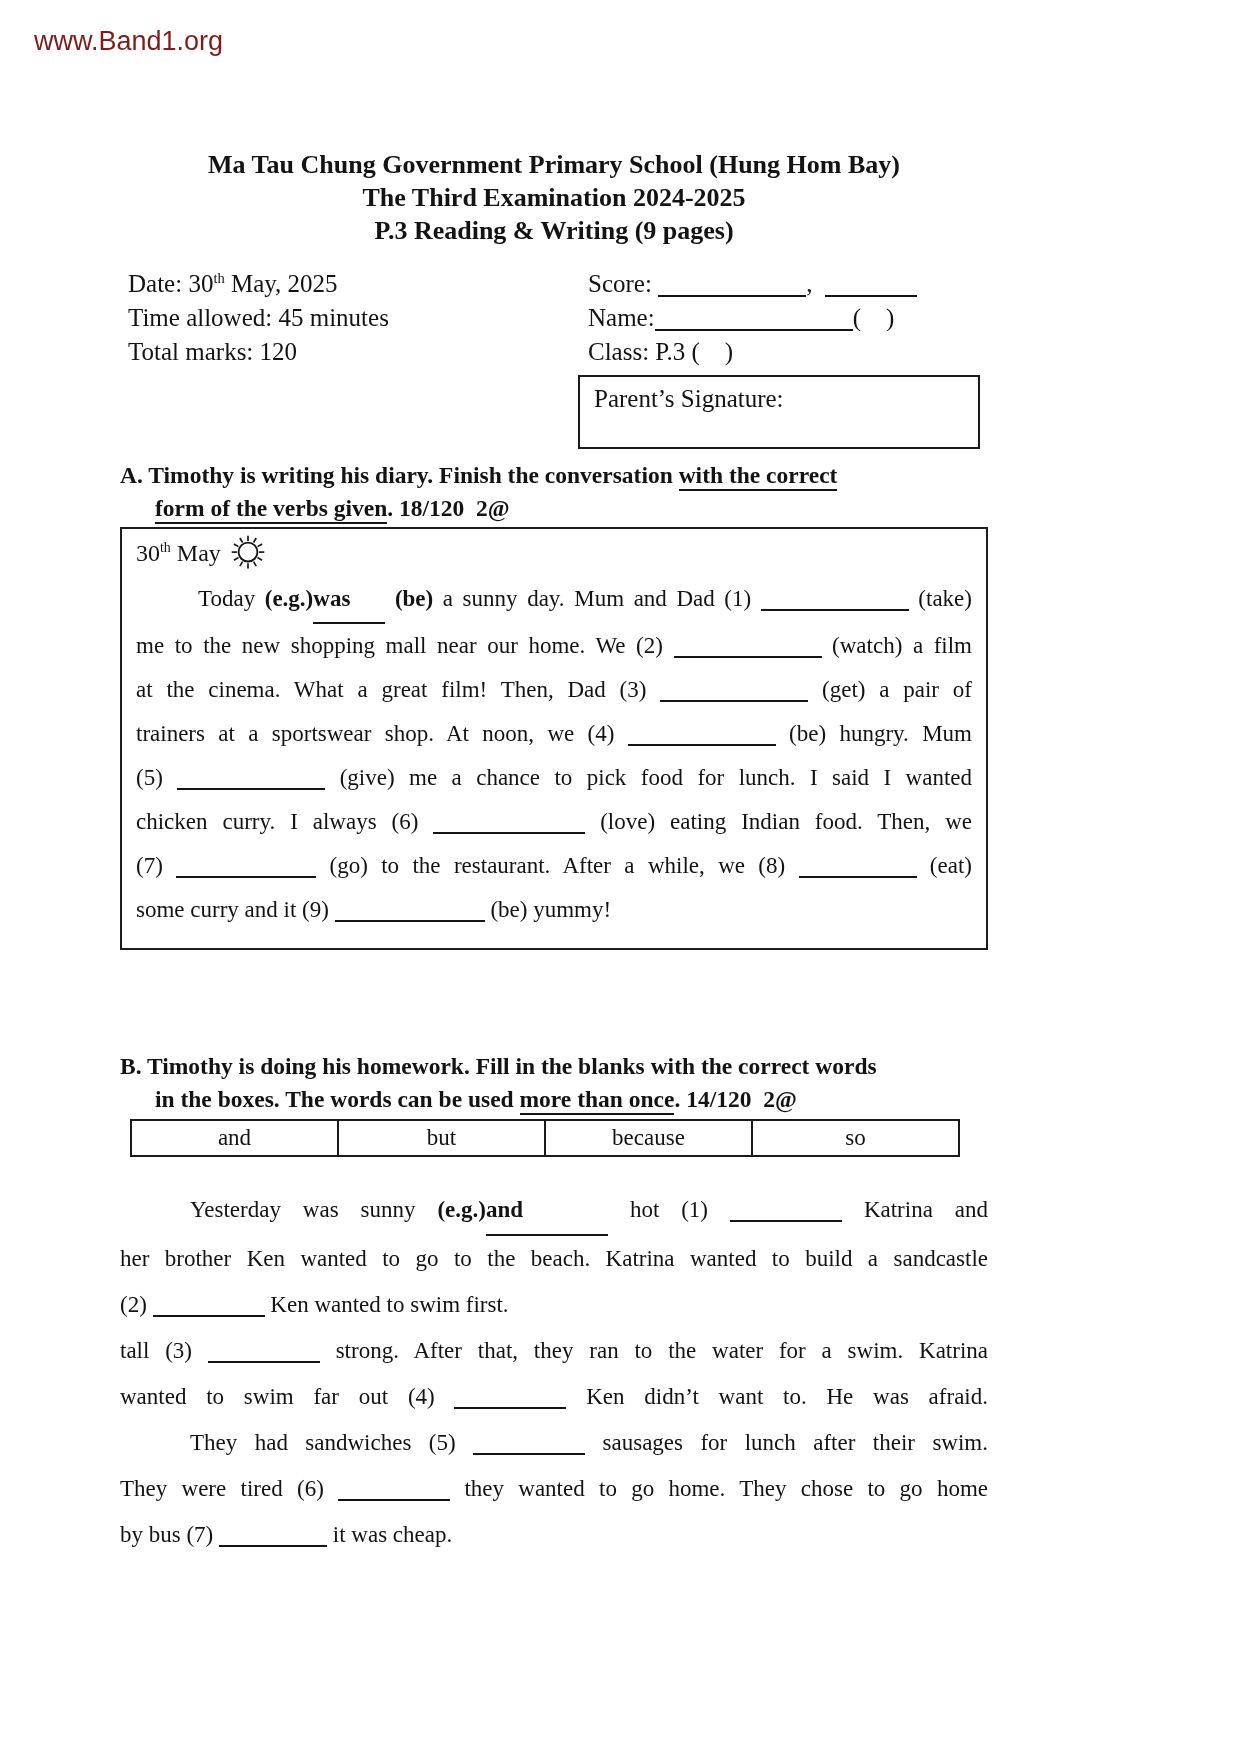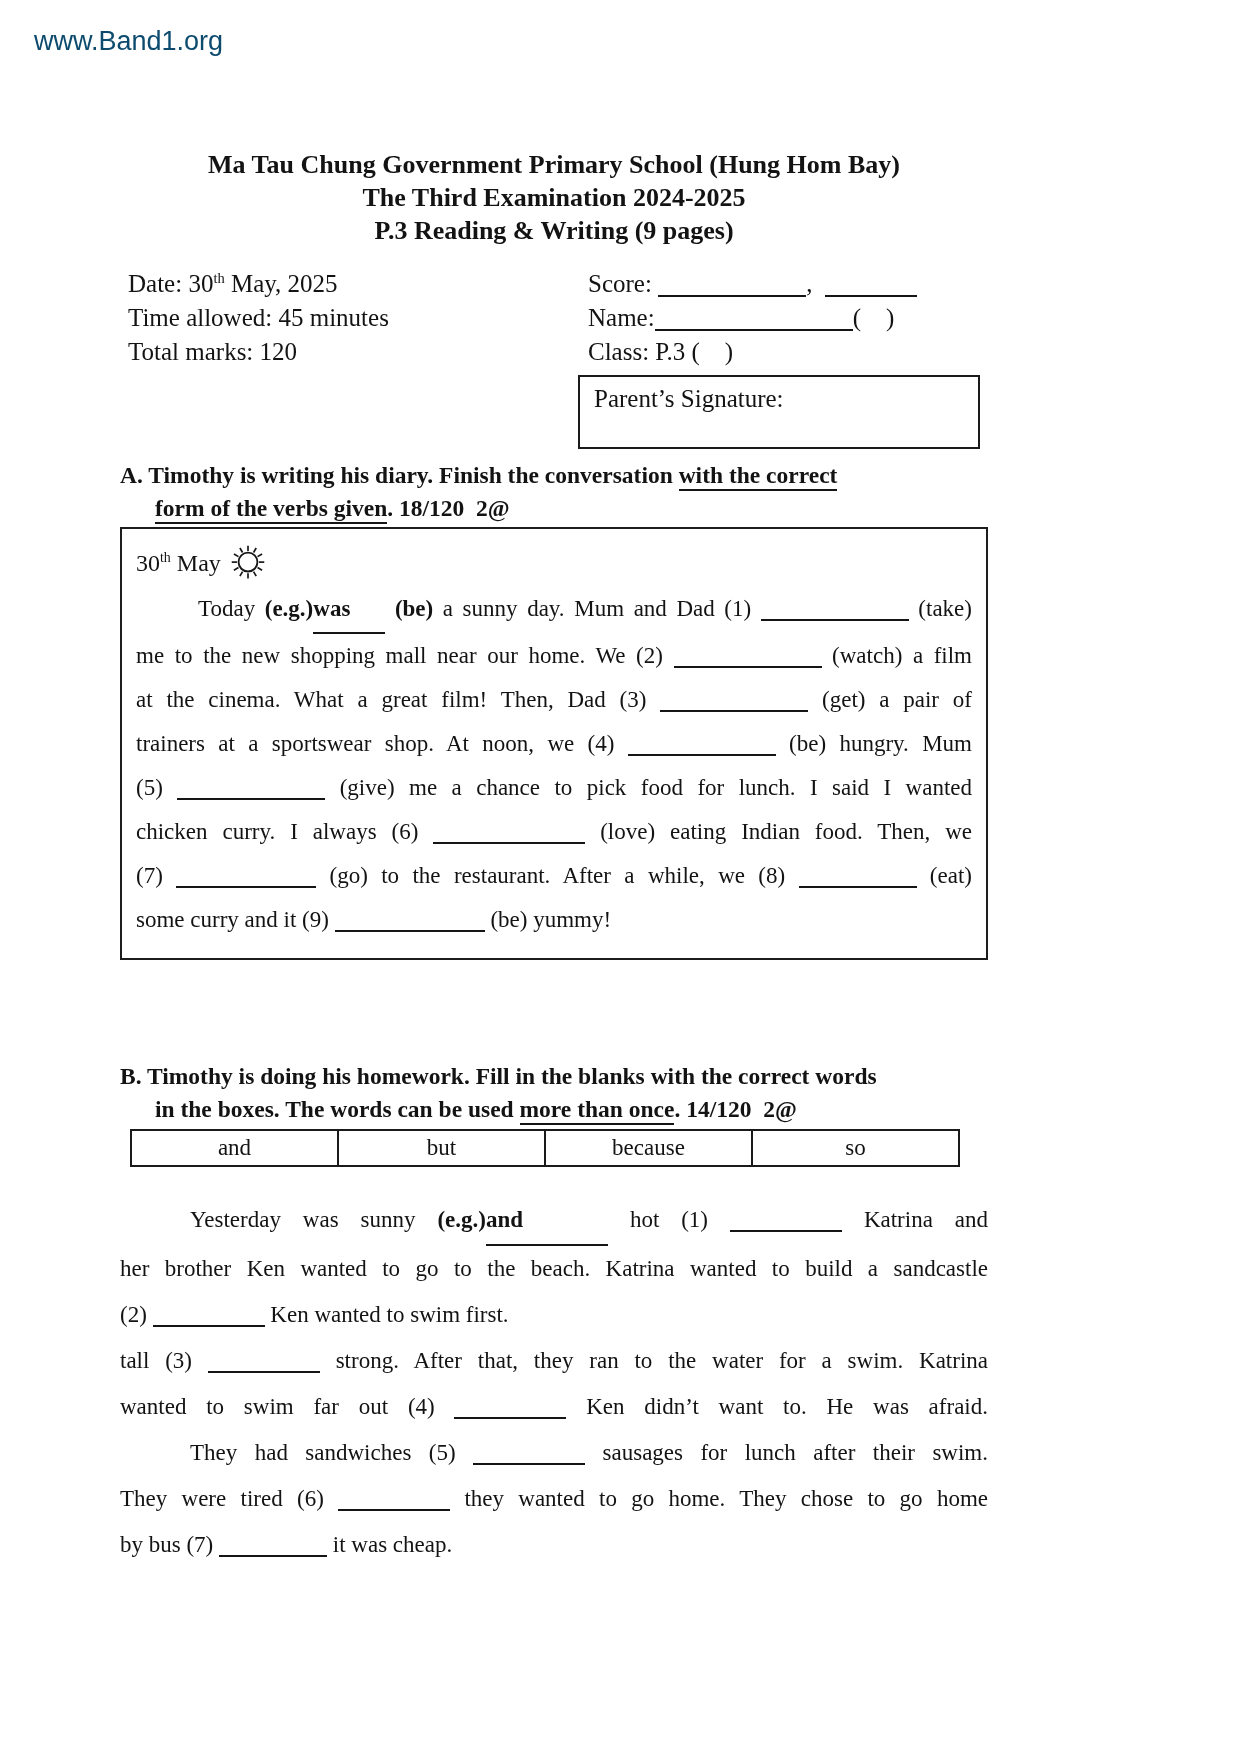--- a/index.html
+++ b/index.html
@@ -4,21 +4,21 @@
 <style>
   html,body{margin:0;padding:0;background:#e8e8e8;}
   .page{
     position:relative;width:1240px;height:1754px;background:#ffffff;
     font-family:"Liberation Serif","DejaVu Serif",serif;color:#131313;
     overflow:hidden;margin:0 auto;
   }
   .watermark{
     position:absolute;left:34px;top:26px;
     font-family:"Liberation Sans","DejaVu Sans",sans-serif;
-    font-size:27px;color:#0c4a6e;
+    font-size:27px;color:#7f1d1d;
   }
   .content{position:absolute;left:120px;top:148px;width:868px;}
   .hdr{ text-align:center;font-weight:bold;font-size:26px;line-height:33px;white-space:nowrap;}
   
   .info{position:relative;margin-top:20px;height:102px;font-size:25px;}
   .info-left{position:absolute;left:8px;top:0;}
   .info-left div{line-height:34px;white-space:nowrap;}
   .info-right{position:absolute;left:468px;top:0;width:400px;}
   .info-right div{line-height:34px;white-space:nowrap;}
   .parent-box{
@@ -40,21 +40,21 @@
     height:auto;vertical-align:baseline;text-align:center;
     font-weight:bold;padding-bottom:1px;
   }
   
   .sec-head{margin-top:10px;font-size:23.5px;}
   .sec-head .tline{line-height:33px;}
   .sec-head .ind{padding-left:35px;width:calc(100% - 35px);}
   
   .a-box{
     margin-top:2px;border:2px solid #1d1d1d;
-    padding:10px 14px 16px 14px;
+    padding:0 14px 16px 14px;
   }
   .diary-date{font-size:24px;line-height:40px;white-space:nowrap;}
   .sun{vertical-align:-10px;margin-left:8px;}
   .a-pass{margin-top:4px;font-size:23px;}
   .a-pass .tline{line-height:44px;}
   .a-pass .ind{padding-left:62px;width:calc(100% - 62px);}
   
   .b-head{margin-top:100px;}
   .word-box{
     display:flex;width:826px;margin-left:10px;margin-top:3px;

